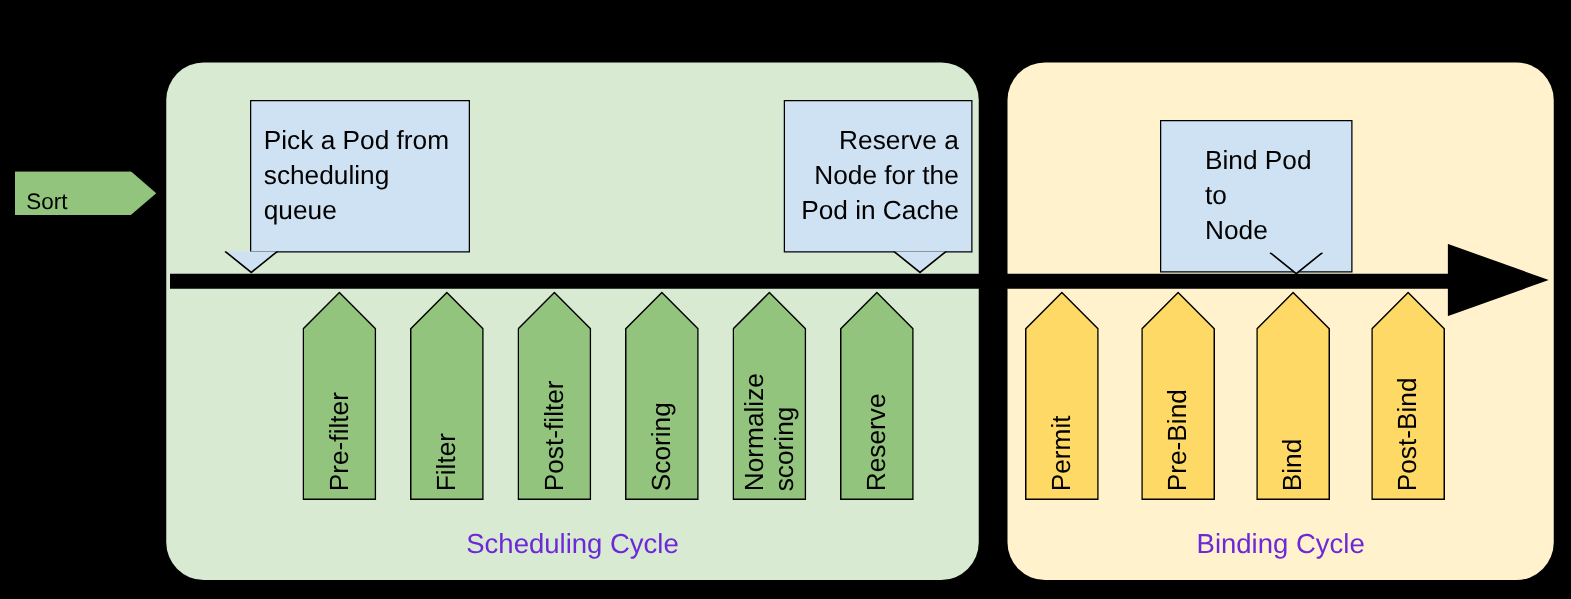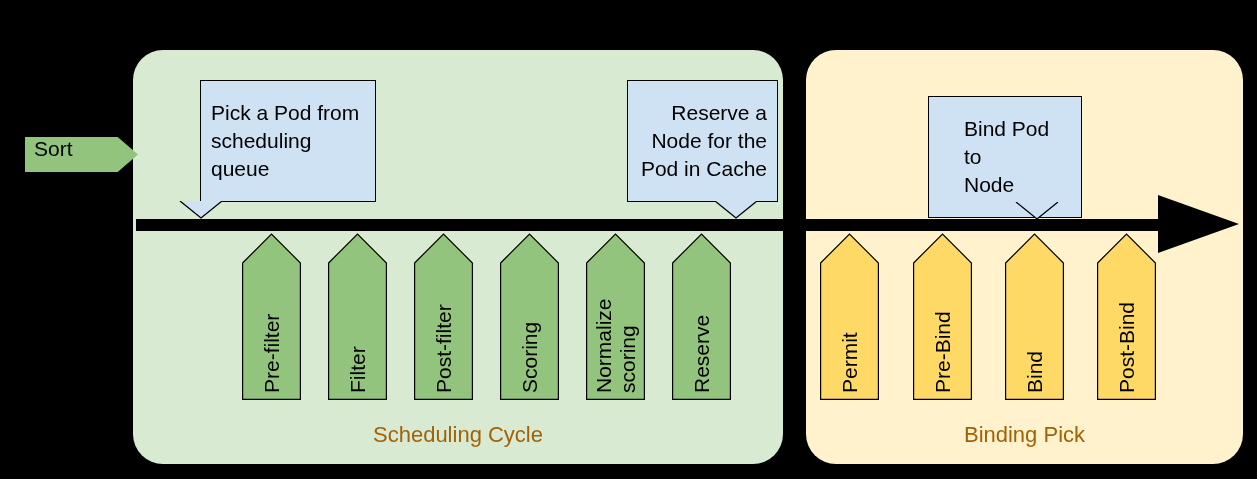--- a/index.html
+++ b/index.html
@@ -17,31 +17,30 @@
     background:var(--c-bg);
     font-family:"Liberation Sans","DejaVu Sans",sans-serif;
     color:#000;
   }
   
   .cycle-box{position:absolute;border-radius:30px;}
   .cycle-box.green{left:133px;top:50px;width:650px;height:414px;background:var(--c-green-box);}
   .cycle-box.yellow{left:806px;top:50px;width:437px;height:414px;background:var(--c-yellow-box);}
   .cycle-label{
     position:absolute;left:0;right:0;bottom:17px;text-align:center;
-    font-size:22px;line-height:24px;color:#a16207;
+    font-size:22px;line-height:24px;color:#6d28d9;
   }
   
   .sort-arrow{
     position:absolute;left:12px;top:137px;width:113px;height:35px;
     background:var(--c-green-arrow);
     clip-path:polygon(0 0,82% 0,100% 50%,82% 100%,0 100%);
-    display:flex;align-items:flex-start;
+    display:flex;align-items:flex-end;
     padding-left:9px;box-sizing:border-box;
-    font-size:21px;
-    margin-left:13px;
+    font-size:18px;
   }
   
   .timeline-shaft{position:absolute;left:136px;top:219px;width:1026px;height:12px;background:var(--c-line);}
   .timeline-head{
     position:absolute;left:1158px;top:195px;width:81px;height:58px;background:var(--c-line);
     clip-path:polygon(0 0,100% 50%,0 100%);
   }
   
   .callout{
     position:absolute;background:var(--c-callout);border:1.3px solid #000;
@@ -75,21 +74,21 @@
 </style>
 </head>
 <body>
 
 <div class="stage">
 
   <div class="cycle-box green">
     <div class="cycle-label">Scheduling Cycle</div>
   </div>
   <div class="cycle-box yellow">
-    <div class="cycle-label">Binding Pick</div>
+    <div class="cycle-label">Binding Cycle</div>
   </div>
 
   <div class="sort-arrow">
     <span>Sort</span>
   </div>
 
   <div class="timeline-shaft"></div>
   <div class="timeline-head"></div>
 
   <div class="callout c1">

